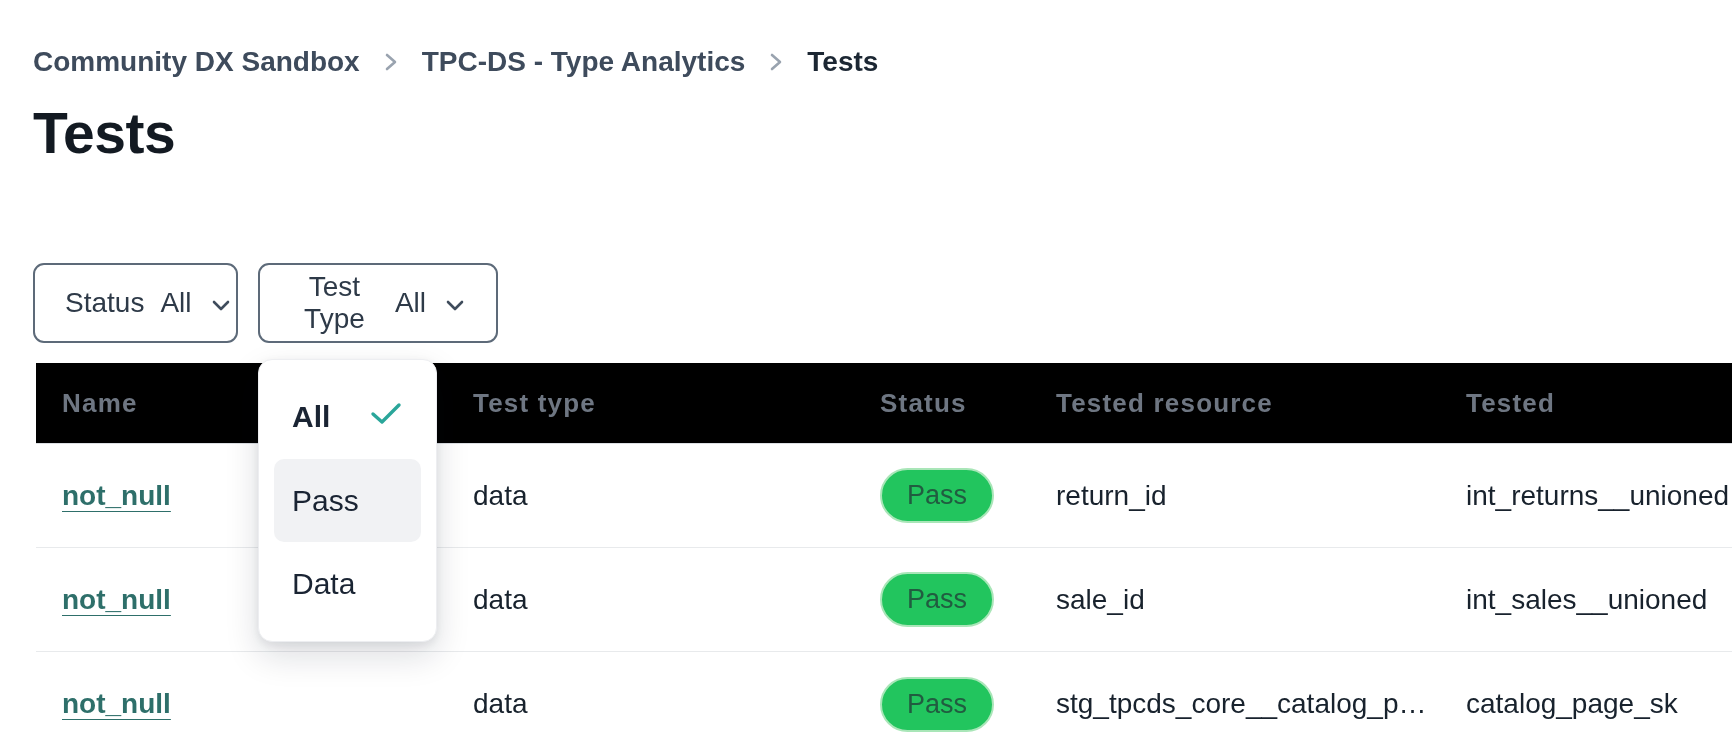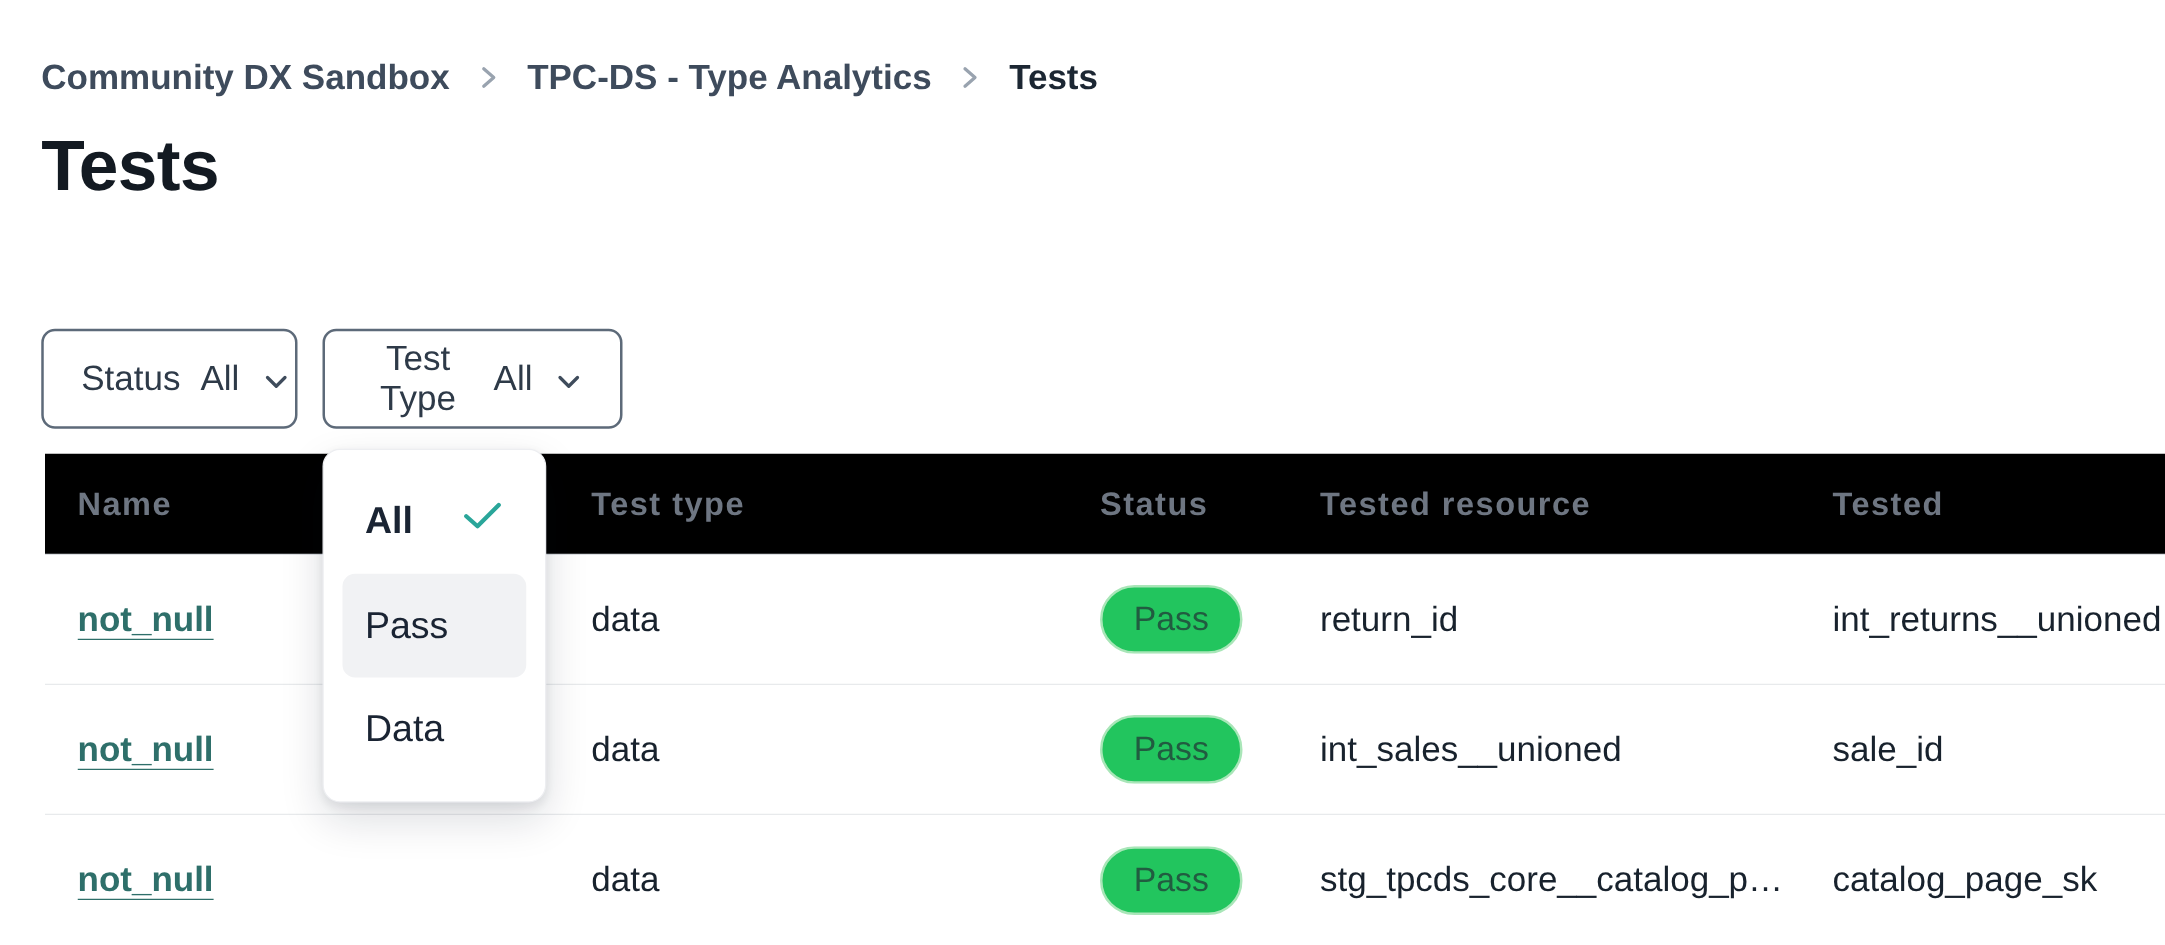--- a/index.html
+++ b/index.html
@@ -111,22 +111,22 @@
       <div class="td">data</div>
       <div class="td"><span class="badge-pass">Pass</span></div>
       <div class="td">return_id</div>
       <div class="td">int_returns__unioned</div>
     </div>
 
     <div class="trow">
       <div class="td"><a class="test-link">not_null</a></div>
       <div class="td">data</div>
       <div class="td"><span class="badge-pass">Pass</span></div>
+      <div class="td">sale_id</div>
       <div class="td">int_sales__unioned</div>
-      <div class="td">sale_id</div>
     </div>
 
     <div class="trow">
       <div class="td"><a class="test-link">not_null</a></div>
       <div class="td">data</div>
       <div class="td"><span class="badge-pass">Pass</span></div>
       <div class="td">stg_tpcds_core__catalog_p…</div>
       <div class="td">catalog_page_sk</div>
     </div>
   </div>

